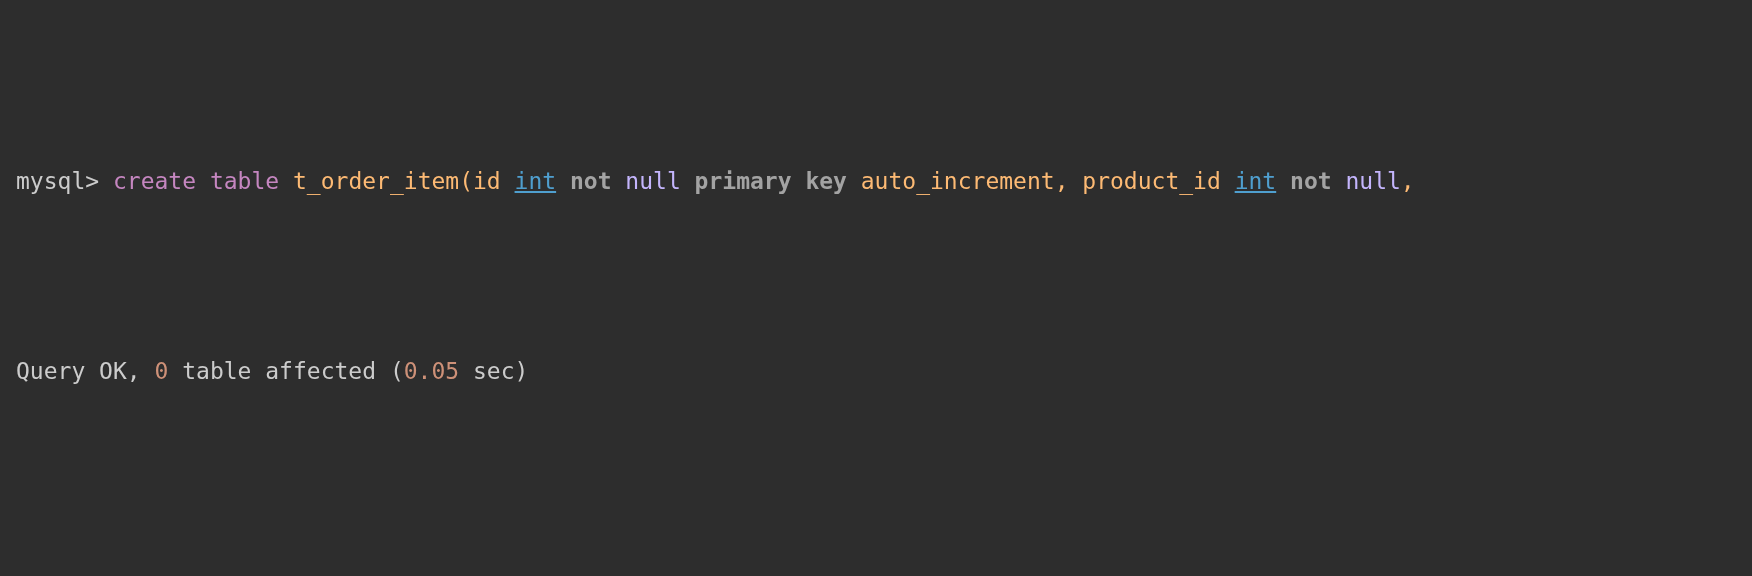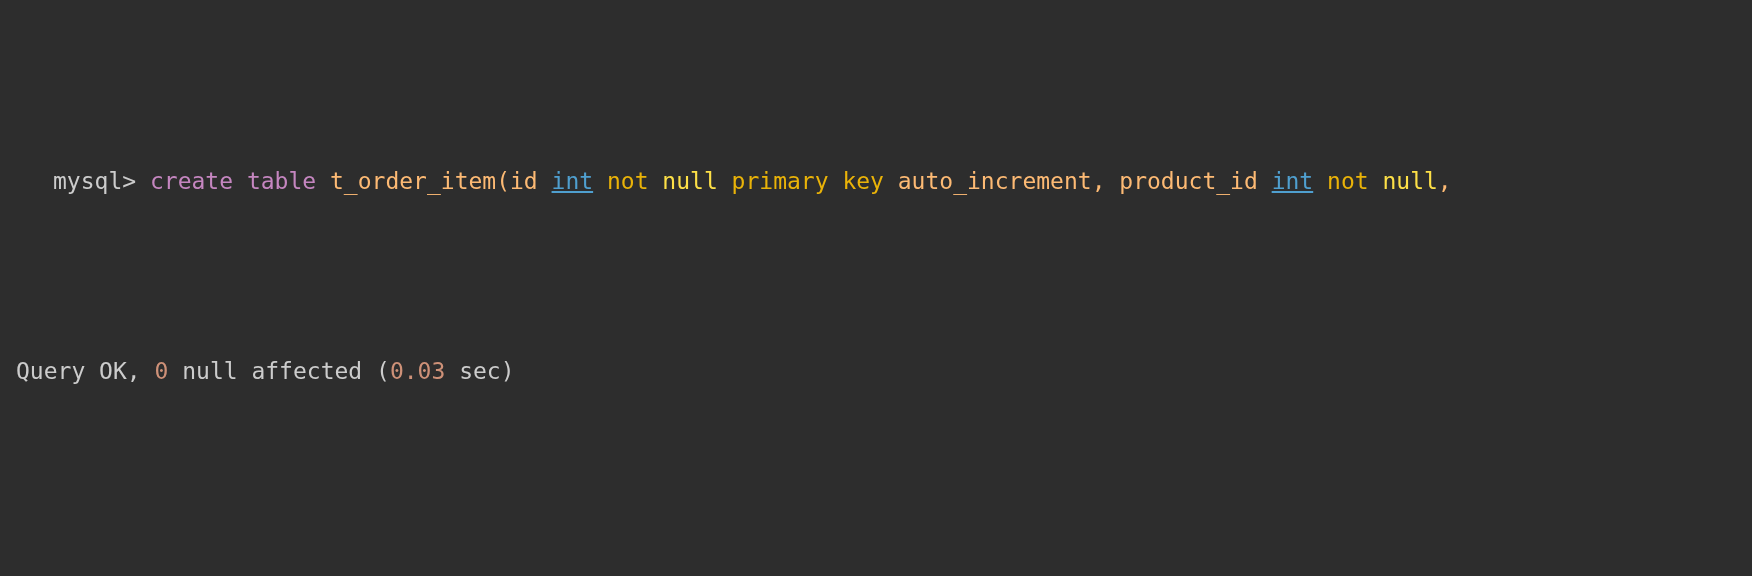--- a/index.html
+++ b/index.html
@@ -15,37 +15,37 @@
     color: #cccccc;
   }
   .terminal {
     padding: 10px 16px 0 16px;
     white-space: pre;
     position: relative;
   }
   .line { display: block; }
   .blank { height: 38px; }
   .keyword { color: #c586c0; }
-  .kw2     { color: #eab308; }
-  .kwnull  { color: #fde047; margin-top: 8px; }
+  .kw2     { color: #a3a3a3; font-weight: bold; }
+  .kwnull  { color: #c4b5fd; margin-top: 8px; }
   .datatype{ color: #4f9fcf; text-decoration: underline; }
   .ident   { color: #fdba74; }
   .num     { color: #ce9178; }
-  .prompt  { color: #cccccc; margin-left: 37px; }
+  .prompt  { color: #cccccc; }
 </style>
 </head>
 <body>
 
 <div class="terminal">
 
   
   <span class="line"><span class="prompt">mysql&gt;</span><span> </span><span class="keyword">create</span><span> </span><span class="keyword">table</span><span class="ident"> t_order_item(id </span><span class="datatype">int</span><span class="kw2"> not </span><span class="kwnull">null</span><span class="kw2"> primary </span><span class="kw2">key</span><span class="ident"> auto_increment, product_id </span><span class="datatype">int</span><span class="kw2"> not </span><span class="kwnull">null</span><span class="ident">,</span></span>
 
   
-  <span class="line"><span>Query OK, </span><span class="num">0</span><span> null affected (</span><span class="num">0.03</span><span> sec)</span></span>
+  <span class="line"><span>Query OK, </span><span class="num">0</span><span> table affected (</span><span class="num">0.05</span><span> sec)</span></span>
 
   <div class="blank"></div>
 
   
   
 
   
   
 
   

